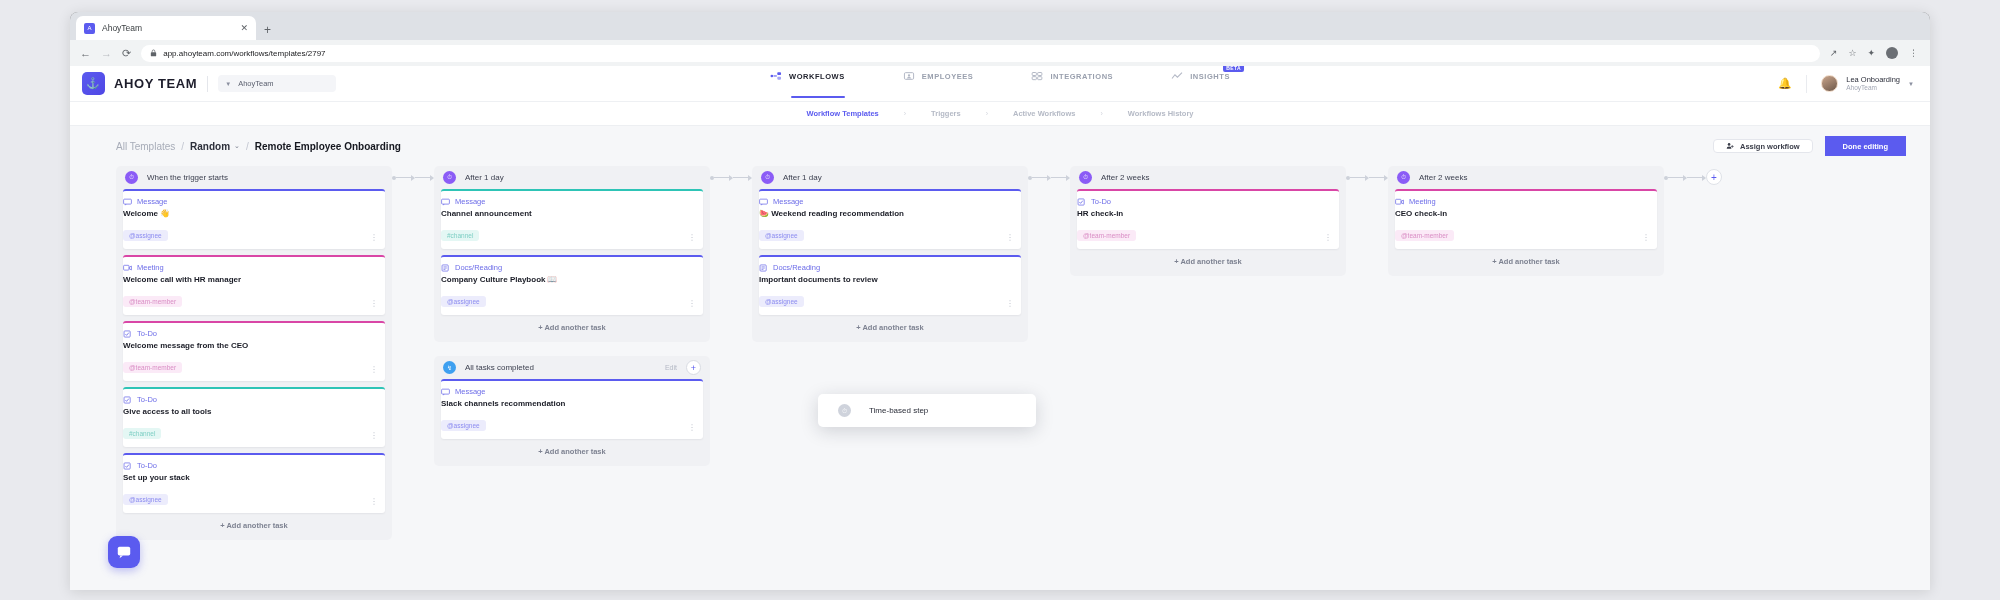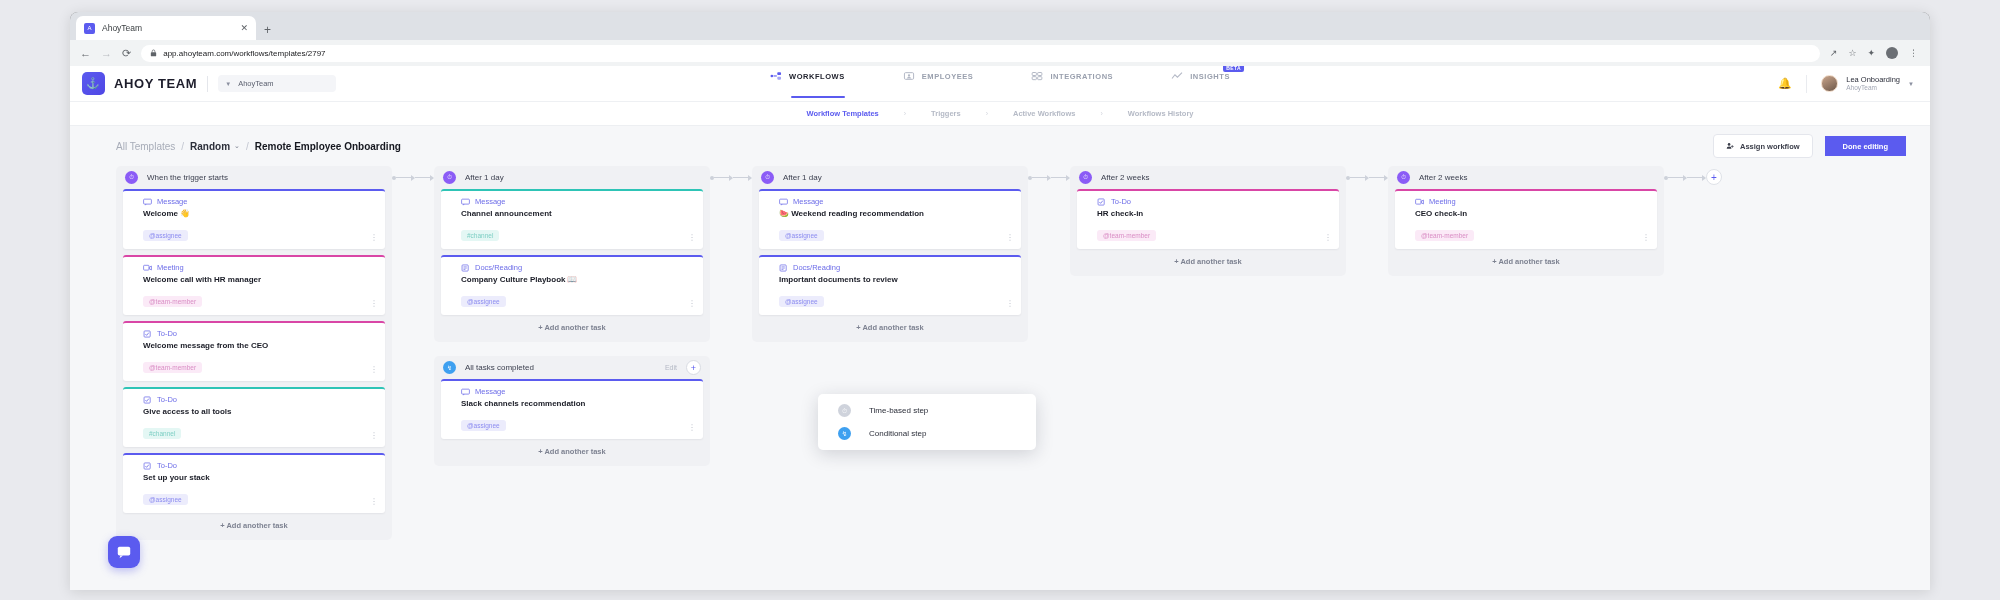--- a/index.html
+++ b/index.html
@@ -212,21 +212,21 @@
     white-space: nowrap;
   }
   .crumb.mid { color: #2c2f3a; font-weight: bold; }
   .crumb.current { color: #15171f; font-weight: bold; }
   .crumb-slash { color: #c3c7d1; font-size: 10px; margin: 0 6px; }
   .crumb-caret { font-size: 7px; color: #797e8c; margin-left: 4px; }
 
   .crumb-actions { margin-left: auto; display: flex; align-items: center; gap: 12px; }
   .btn-ghost {
     display: flex; align-items: center; gap: 6px;
-    height: 24px;
+    height: 14px;
     padding: 0 12px;
     border-radius: 4px;
     background: #fff;
     border: 1px solid #e4e6ec;
     font-size: 7.5px; font-weight: bold;
     color: #3a3d49;
     cursor: pointer;
     white-space: nowrap;
   }
   .btn-primary {
@@ -281,21 +281,21 @@
     color: #5b5bef; font-size: 9px;
     cursor: pointer;
     flex: none;
   }
 
   .cards { padding: 0 7px; display: flex; flex-direction: column; gap: 6px; }
   .card {
     background: #fff;
     border-radius: 3px;
     border-top: 2px solid #5b5bef;
-    padding: 6px 8px 7px 20px;
+    padding: 6px 8px 7px 0;
     position: relative;
     box-shadow: 0 1px 2px rgba(20,25,40,.06);
     cursor: pointer;
   }
   .card.accent-teal { border-top-color: #2ec4b6; }
   .card.accent-pink { border-top-color: #d946a6; }
   .card-type {
     display: flex; align-items: center; gap: 5px;
     font-size: 7.5px;
     color: #6c6ce8;
@@ -795,24 +795,20 @@
     </div>
   </div>
         <span class="board-plus">+</span>
       </div>
 
     <div class="popover">
       <div class="pop-item">
         <span class="pop-ico time">⏱</span>
         <span>Time-based step</span>
       </div>
-      <div class="pop-item">
-        <span class="pop-ico cond">↯</span>
-        <span>Conditional step</span>
-      </div>
     </div>
 
     <div class="chat-bubble">
       <svg viewBox="0 0 18 18">
         <rect x="2" y="3" width="14" height="10" rx="2" fill="#fff"></rect>
         <path d="M5 13l-1 3 4-3z" fill="#fff"></path>
       </svg>
     </div>
 
   </div>

